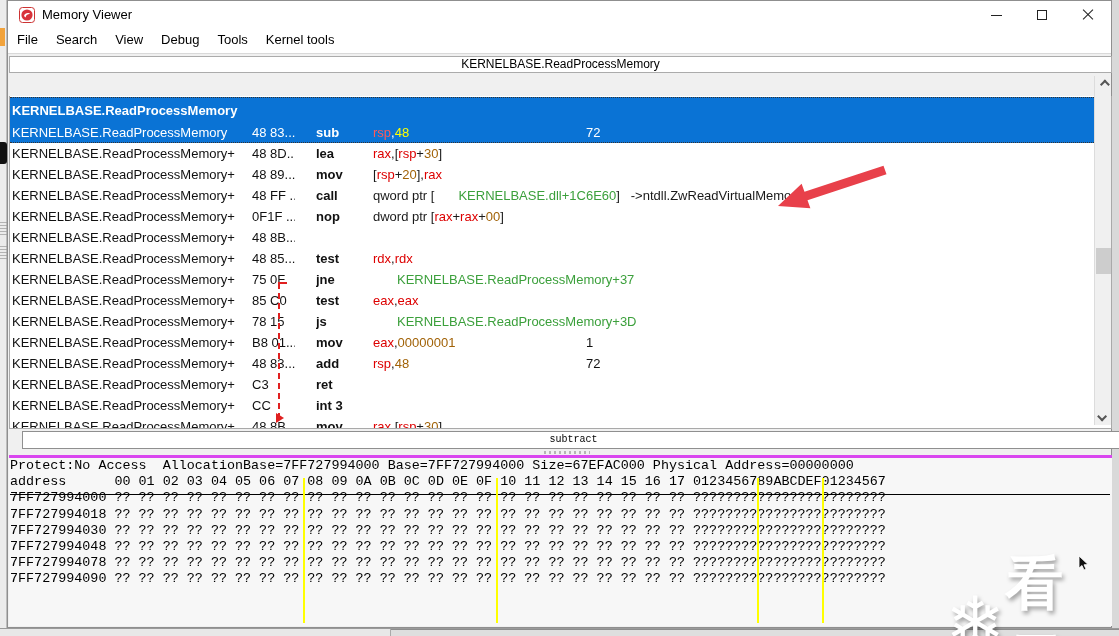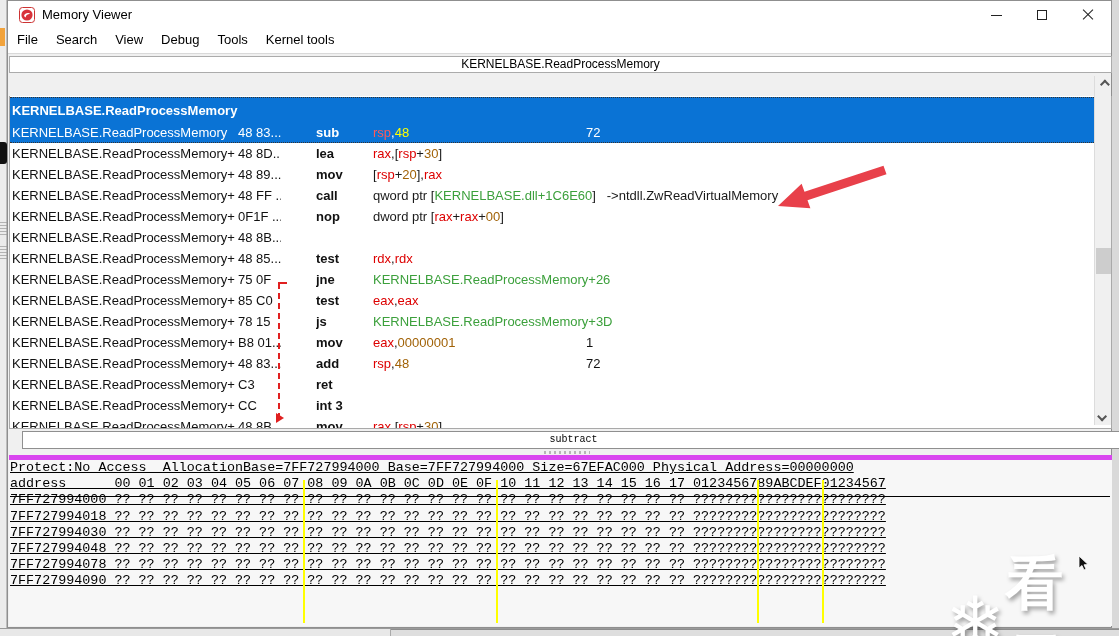--- a/index.html
+++ b/index.html
@@ -47,26 +47,26 @@
   
   #disasm { position:absolute; left:1px; top:95px; width:1103px; height:333px; background:#fff; border:1px solid #a9a9a9; border-top:none; overflow:hidden; }
   #disasm-rows { position:absolute; left:0; top:1px; width:1084px; }
   .drow { position:relative; height:21px; line-height:21px; font-size:13px; color:#111; white-space:nowrap; }
   .symrow { height:25px; line-height:25px; font-weight:bold; }
   .drow.sel { background:#0a73d5; color:#fff; }
   .drow.sel-first { border-top:1px dotted #333; }
   .drow.sel-last { border-bottom:1px dotted #333; }
   .cell { position:absolute; top:0; overflow:hidden; white-space:pre; }
   .cell.addr { left:2px; width:226px; }
-  .cell.bytes { left:228px; width:43px; }
+  .cell.bytes { left:242px; width:43px; }
   .cell.opc { left:274px; width:806px;margin-left:32px; }
   .cell.comment { left:576px; }
   .symrow .cell.addr { width:400px; font-weight:bold; }
   .mnemonic { display:inline-block; min-width:57px; font-weight:bold; }
-  .seg-txt { color:#1a1a1a; } .seg-reg { color:#dd0000; } .seg-num { color:#a16207; } .seg-sym { color:#3ca03c; }
+  .seg-txt { color:#1a1a1a; } .seg-reg { color:#dd0000; } .seg-num { color:#a16207; } .seg-sym { color:#3ca03c;padding-left:24px; }
   .sel .seg-txt, .sel .cell, .sel .mnemonic { color:#ffffff; }
   .sel .seg-reg { color:#ff5a5a; }
   .sel .seg-num { color:#ffff00; }
 
   
   .jump-line { position:absolute; left:268px; top:187px; height:136px; width:0; border-left:2px dashed #e02020; }
   .jump-stub { position:absolute; left:268px; top:186px; width:9px; height:0; border-top:2px dashed #e02020; }
   .jump-arrow { position:absolute; left:266px; top:317px; width:0; height:0; border-left:8px solid #e02020; border-top:5px solid transparent; border-bottom:5px solid transparent; }
 
   
@@ -76,22 +76,22 @@
   .chev { width:7px; height:7px; border-top:2px solid #555; border-right:2px solid #555; }
   .chev-up { transform:rotate(-45deg) translate(1px,1px); }
   .chev-down { transform:rotate(135deg) translate(1px,1px); }
   .sb-thumb { position:absolute; left:1px; top:172px; width:15px; height:26px; background:#cdcdcd; }
 
   
   .subtract-bar { position:absolute; left:14px; top:430px; width:1103px; height:18px; background:#fff; border:1px solid #8f8f8f; text-align:center; font-family:"Liberation Mono","DejaVu Sans Mono",monospace; font-size:10px; line-height:16px; color:#000; }
   .split-grip { position:absolute; left:536px; top:450px; width:46px; height:3px; background:repeating-linear-gradient(90deg,#b5b5b5 0 2px, transparent 2px 5px); }
 
   
-  #hexpanel { position:absolute; left:1px; top:454px; width:1103px; height:171px; background:#f7f7f7; border-top:5px solid #d946ef; overflow:hidden;
-              font-family:"Liberation Mono","DejaVu Sans Mono",monospace; font-size:13.4px; color:#000;text-decoration:underline; }
+  #hexpanel { position:absolute; left:1px; top:454px; width:1103px; height:171px; background:#f7f7f7; border-top:3px solid #d946ef; overflow:hidden;
+              font-family:"Liberation Mono","DejaVu Sans Mono",monospace; font-size:13.4px; color:#000; }
   .hexline { position:relative; padding-left:1px; height:16.2px; line-height:16.2px; white-space:pre; }
   .hex-underline { position:absolute; left:1px; top:36px; width:1100px; height:1px; background:#000; }
   .ysep { position:absolute; top:20px; bottom:3px; width:2px; background:#ffff00; }
 
   
   #anno-arrow { position:absolute; left:0; top:0; width:1119px; height:636px; pointer-events:none; z-index:6; }
 
   
   .watermark { position:absolute; left:945px; top:545px; z-index:8; display:flex; align-items:center; color:#fff;
                text-shadow:2px 3px 4px rgba(0,0,0,0.35); pointer-events:none; }
@@ -194,21 +194,21 @@
             <div class="cell bytes">48 8B...</div>
           </div>
           <div class="drow">
             <div class="cell addr">KERNELBASE.ReadProcessMemory+</div>
             <div class="cell bytes">48 85...</div>
             <div class="cell opc"><span class="mnemonic">test</span><span class="seg-reg">rdx</span><span class="seg-txt">,</span><span class="seg-reg">rdx</span></div>
           </div>
           <div class="drow">
             <div class="cell addr">KERNELBASE.ReadProcessMemory+</div>
             <div class="cell bytes">75 0F</div>
-            <div class="cell opc"><span class="mnemonic">jne</span><span class="seg-sym">KERNELBASE.ReadProcessMemory+26</span></div>
+            <div class="cell opc"><span class="mnemonic">jne</span><span class="seg-sym">KERNELBASE.ReadProcessMemory+37</span></div>
           </div>
           <div class="drow">
             <div class="cell addr">KERNELBASE.ReadProcessMemory+</div>
             <div class="cell bytes">85 C0</div>
             <div class="cell opc"><span class="mnemonic">test</span><span class="seg-reg">eax</span><span class="seg-txt">,</span><span class="seg-reg">eax</span></div>
           </div>
           <div class="drow">
             <div class="cell addr">KERNELBASE.ReadProcessMemory+</div>
             <div class="cell bytes">78 15</div>
             <div class="cell opc"><span class="mnemonic">js</span><span class="seg-sym">KERNELBASE.ReadProcessMemory+3D</span></div>

